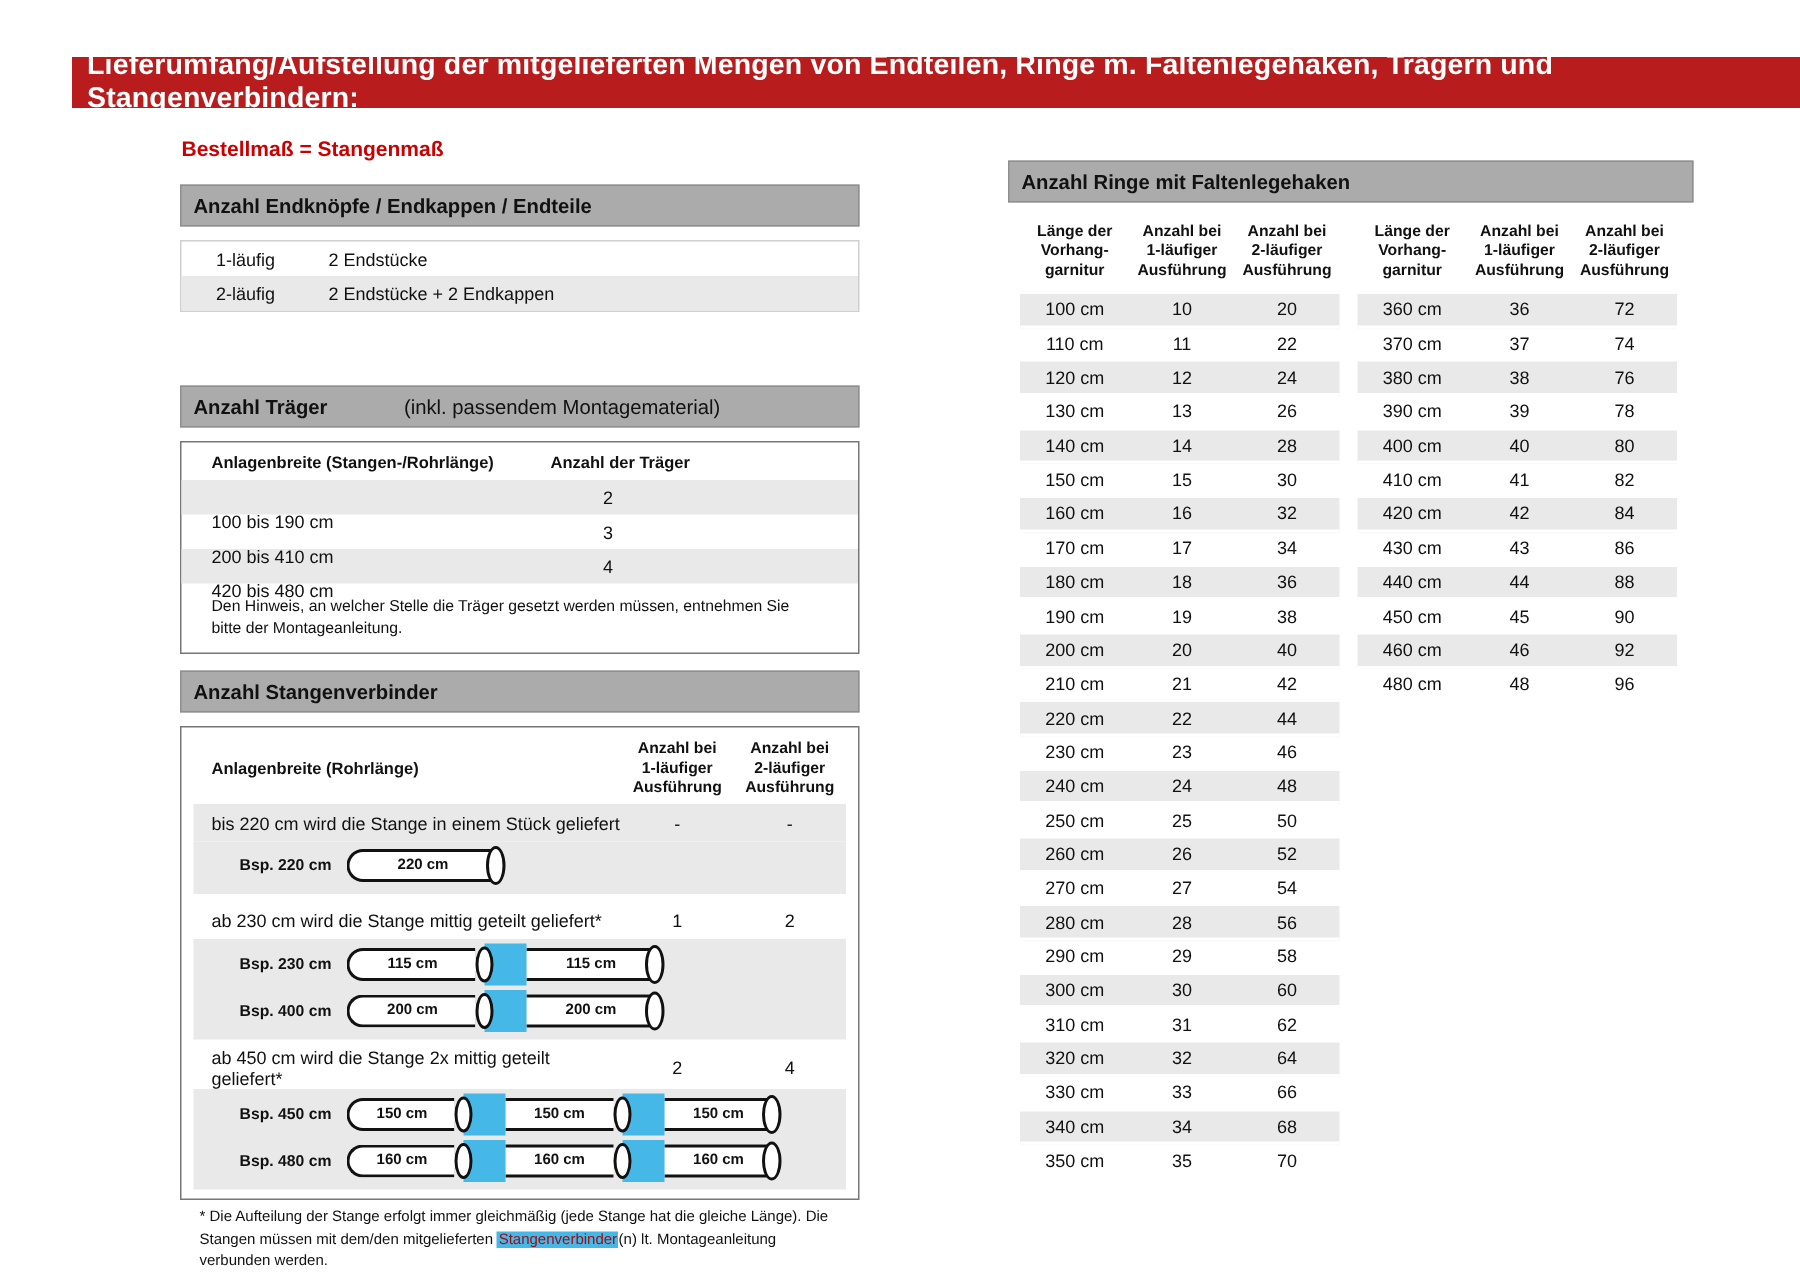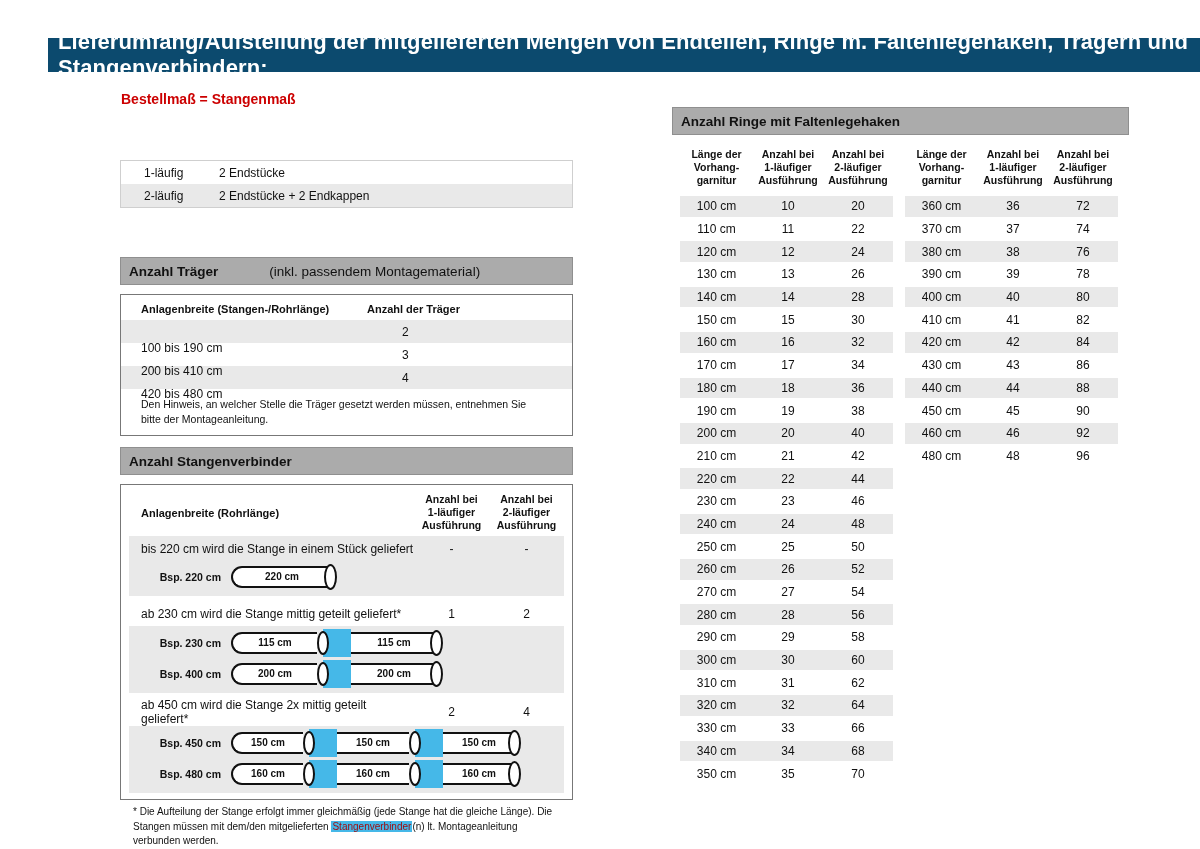--- a/index.html
+++ b/index.html
@@ -1,20 +1,20 @@
 <!DOCTYPE html>
 <html><head>
 <meta charset="utf-8">
 <style>
   * { margin:0; padding:0; box-sizing:border-box; }
   html,body { width:1200px; height:849px; background:#fff; font-family:"Liberation Sans", sans-serif; color:#111; overflow:hidden; }
   .page { position:relative; width:1200px; height:849px; background:#fff; }
 
-  .title-bar { position:absolute; left:48px; top:38px; width:1152px; height:34px; background:#0c4a6e;
-    color:#fff; font-size:22px; font-weight:bold; display:flex; align-items:center; padding-left:10px; letter-spacing:.1px; }
+  .title-bar { position:absolute; left:48px; top:38px; width:1152px; height:34px; background:#b91c1c;
+    color:#fff; font-size:19px; font-weight:bold; display:flex; align-items:center; padding-left:10px; letter-spacing:.1px; }
 
   .red-note { position:absolute; left:121px; top:91px; font-size:14px; font-weight:bold; color:#cc0001; }
 
   .sec-bar { position:absolute; height:28px; background:#ababab; border:1px solid #8f8f8f;
     display:flex; align-items:center; padding-left:8px; font-size:13.5px; color:#111; }
   .sec-bar .b { font-weight:bold; }
   .sec-bar .r { font-weight:normal; margin-left:4px; }
 
   
   .trow { display:flex; align-items:center; height:23px; background-clip:padding-box; }
@@ -78,20 +78,23 @@
 </style>
 </head>
 <body>
 
 <div class="page">
 
   <div class="title-bar">Lieferumfang/Aufstellung der mitgelieferten Mengen von Endteilen, Ringe m. Faltenlegehaken, Trägern und Stangenverbindern:</div>
 
   <div class="red-note">Bestellmaß = Stangenmaß</div>
 
+  <div class="sec-bar" style="left:120px;top:123px;width:453px;">
+    <span class="b">Anzahl Endknöpfe / Endkappen / Endteile</span>
+  </div>
   <div class="endteile-table">
     <div class="tbody zebra-odd cols-endteile">
         <div class="trow">
           <div class="tcell c0">1-läufig</div>
           <div class="tcell c1">2 Endstücke</div>
         </div>
         <div class="trow">
           <div class="tcell c0">2-läufig</div>
           <div class="tcell c1">2 Endstücke + 2 Endkappen</div>
         </div>

